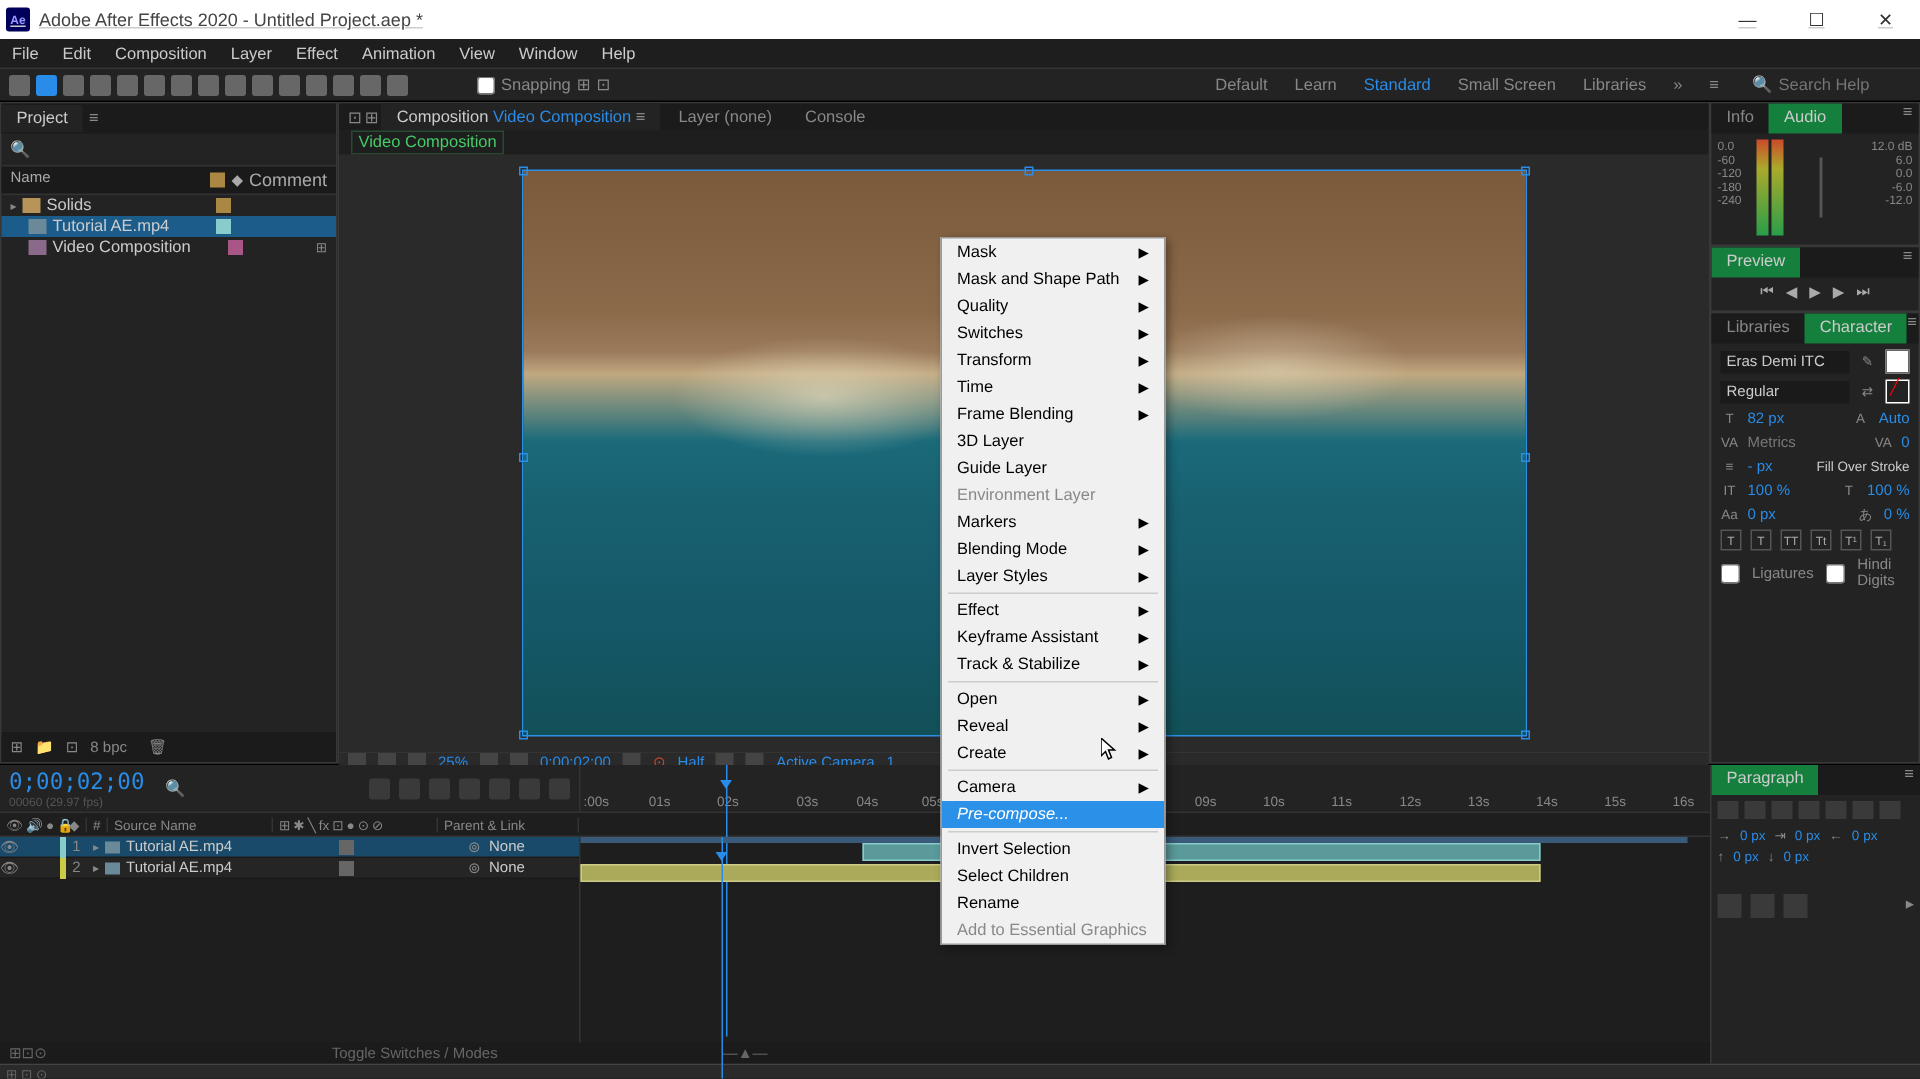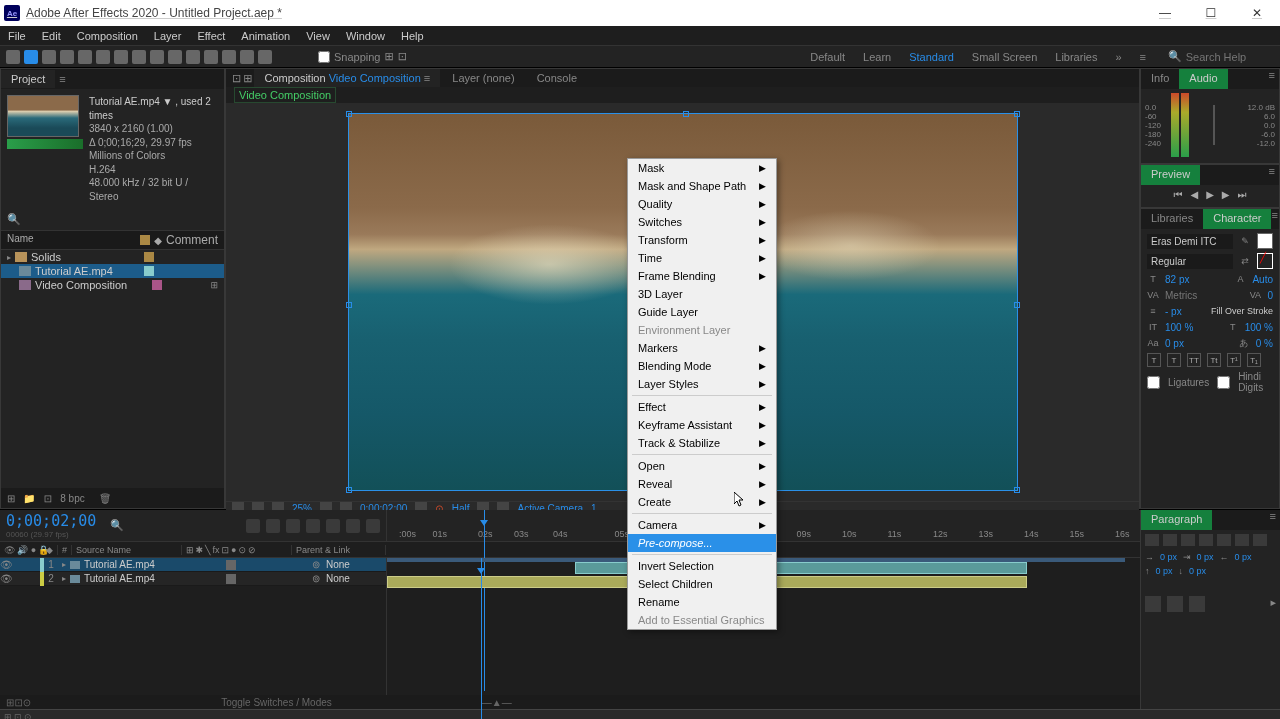--- a/index.html
+++ b/index.html
@@ -81,21 +81,21 @@
 .vf-item { color: #288ce8; }
 .vf-icon { width: 12px; height: 12px; background: #444; }
 
 
 .right-col { width: 140px; display: flex; flex-direction: column; }
 .info-panel { background: #232323; border: 1px solid #383838; height: 96px; }
 .info-tab-row { height: 20px; display: flex; background: #1b1b1b; }
 .info-tab-row .rtab { padding: 3px 10px; font-size: 11px; color: #888; }
 .info-tab-row .rtab.active { color: #ccc; background: #15803d; }
 .audio-meter { display: flex; gap: 2px; padding: 4px; height: 72px; }
-.db-col { display: flex; flex-direction: column; justify-content: center; font-size: 8px; color: #888; width: 24px; }
+.db-col { display: flex; flex-direction: column; justify-content: flex-start; font-size: 8px; color: #888; width: 24px; }
 .meter-bar { width: 8px; background: linear-gradient(to top, #2a9e4a 0%, #aaaa2a 70%, #cc4a2a 100%); }
 .meter-track { width: 8px; background: #181818; display: flex; align-items: flex-end; }
 
 .preview-panel { background: #232323; border: 1px solid #383838; height: 44px; }
 .play-controls { display: flex; justify-content: center; gap: 8px; padding: 4px; }
 .play-btn { color: #aaa; font-size: 10px; }
 
 .char-panel { background: #232323; border: 1px solid #383838; flex: 1; }
 .char-body { padding: 4px 6px; font-size: 10px; color: #888; }
 .char-row { display: flex; align-items: center; gap: 6px; margin-bottom: 4px; }
@@ -231,34 +231,20 @@
   </div>
 </div>
 
 <div class="main">
 
   <div class="project-panel">
     <div class="panel-tab-row">
       <div class="panel-tab">Project</div>
       <span style="margin-left:4px;color:#888">≡</span>
     </div>
-    <div class="project-thumb">
-      <div>
-        <div class="thumb-img"></div>
-        <div class="waveform"></div>
-      </div>
-      <div class="thumb-info">
-        <div class="name">Tutorial AE.mp4 ▼ , used 2 times</div>
-        <div>3840 x 2160 (1.00)</div>
-        <div>Δ 0;00;16;29, 29.97 fps</div>
-        <div>Millions of Colors</div>
-        <div>H.264</div>
-        <div>48.000 kHz / 32 bit U / Stereo</div>
-      </div>
-    </div>
     <div class="proj-search">🔍</div>
     <div class="proj-header">
       <div class="col-name">Name</div>
       <div class="col-icons">
         <div class="tag-sq" style="background:#aa8844"></div>
         <span style="font-size:10px;color:#aaa">◆</span>
         <span style="font-size:12px;color:#aaa">Comment</span>
       </div>
     </div>
     <div class="proj-list">
@@ -470,25 +456,25 @@
             <div class="tl-ic"></div>
             <div class="tl-ic"></div>
             <div class="tl-ic"></div>
             <div class="tl-ic"></div>
             <div class="tl-ic"></div>
             <div class="tl-ic"></div>
             <div class="tl-ic"></div>
           </div>
         </div>
         <div class="tl-ruler" id="ruler">
-            <div class="ruler-tick" style="left: 12px;">:00s</div>
+            <div class="ruler-tick" style="left: 2px;">:00s</div>
             <div class="ruler-tick" style="left: 45.5px;">01s</div>
             <div class="ruler-tick" style="left: 91px;">02s</div>
-            <div class="ruler-tick" style="left: 127px;">03s</div>
-            <div class="ruler-tick" style="left: 166px;">04s</div>
+            <div class="ruler-tick" style="left: 144px;">03s</div>
+            <div class="ruler-tick" style="left: 184px;">04s</div>
             <div class="ruler-tick" style="left: 227.5px;">05s</div>
             <div class="ruler-tick" style="left: 273px;">06s</div>
             <div class="ruler-tick" style="left: 318.5px;">07s</div>
             <div class="ruler-tick" style="left: 364px;">08s</div>
             <div class="ruler-tick" style="left: 409.5px;">09s</div>
             <div class="ruler-tick" style="left: 455px;">10s</div>
             <div class="ruler-tick" style="left: 500.5px;">11s</div>
             <div class="ruler-tick" style="left: 546px;">12s</div>
             <div class="ruler-tick" style="left: 591.5px;">13s</div>
             <div class="ruler-tick" style="left: 637px;">14s</div>

